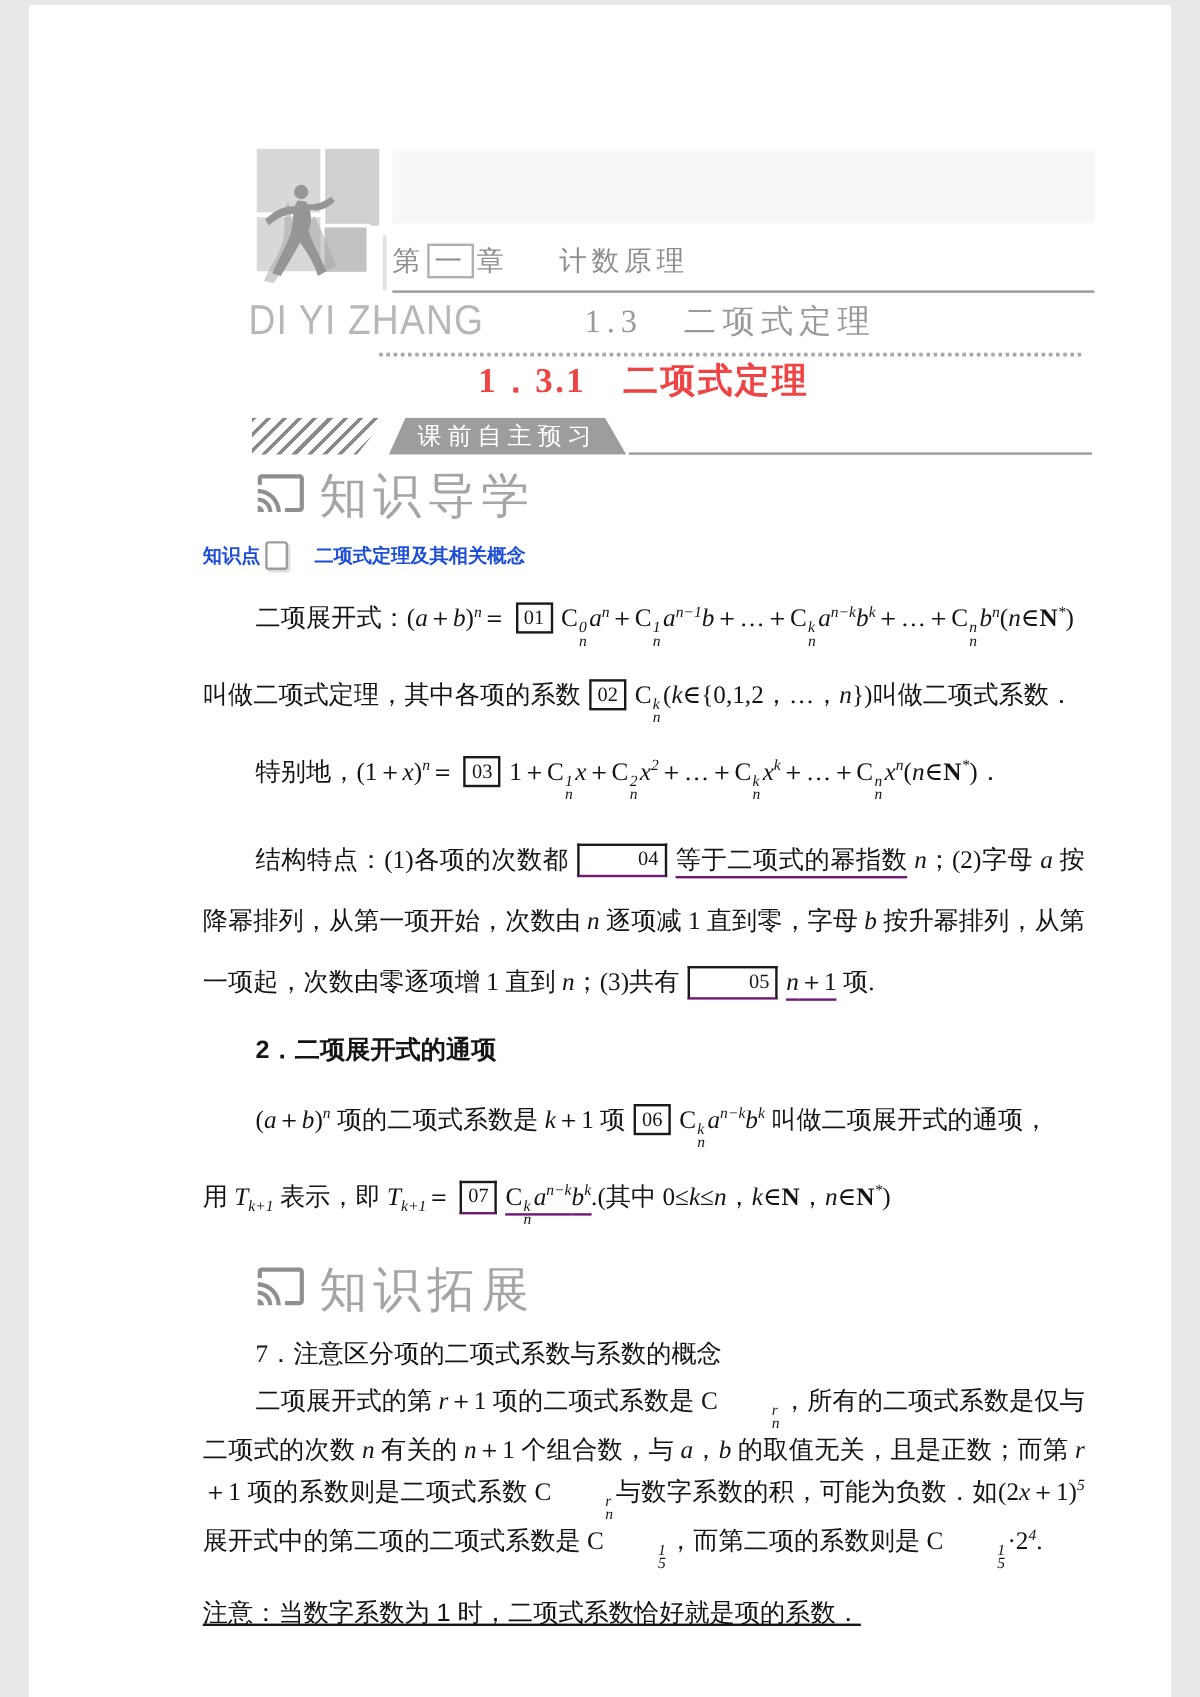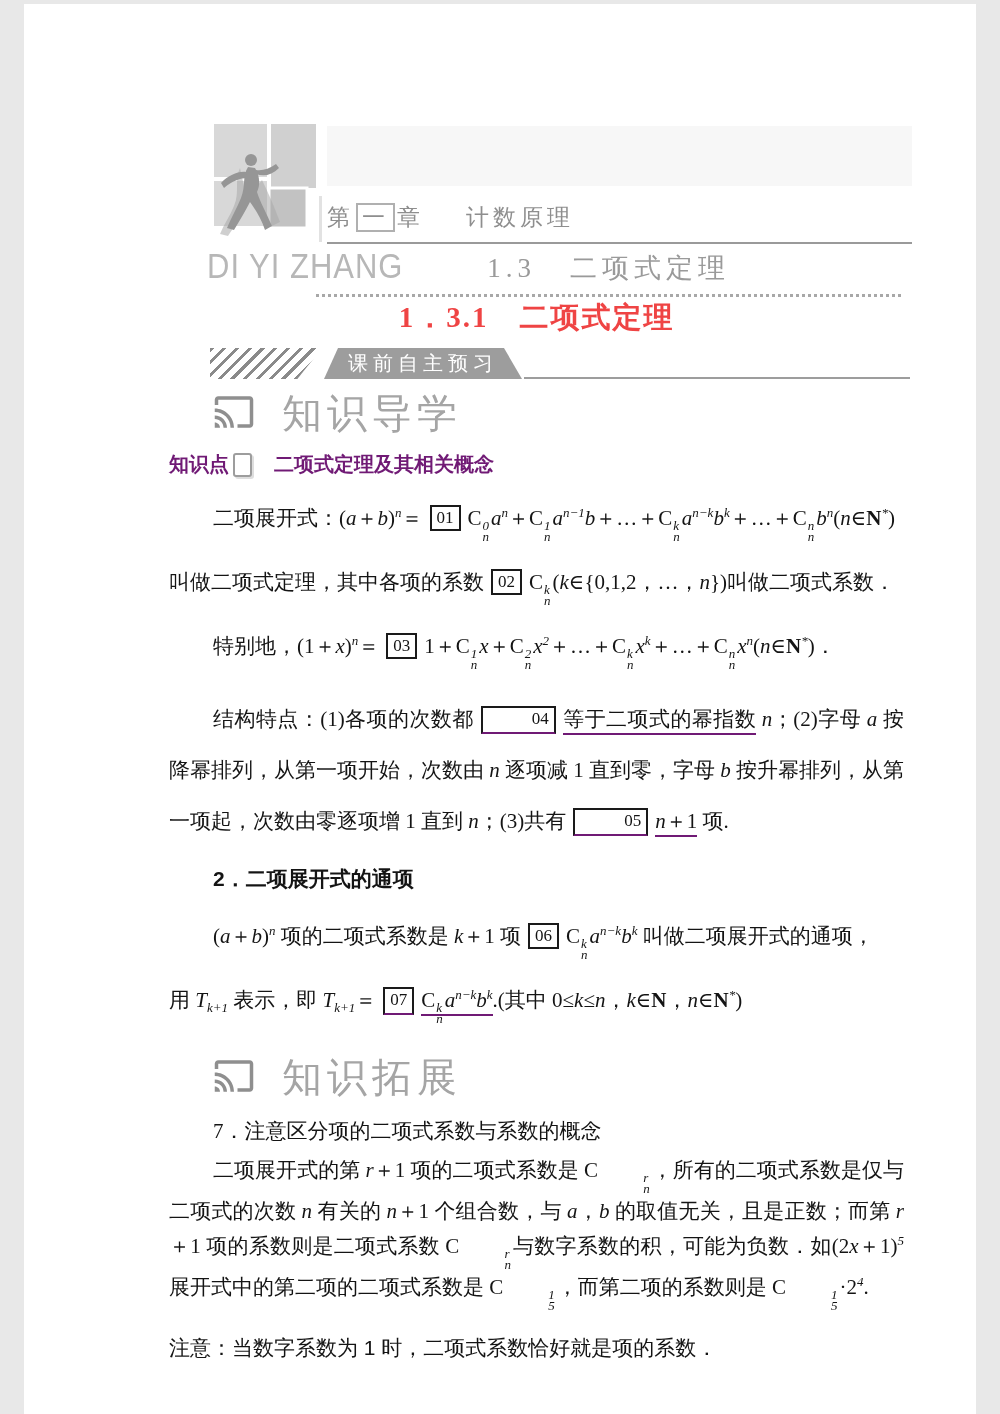--- a/index.html
+++ b/index.html
@@ -24,39 +24,39 @@
   .banner{position:absolute;left:186px;top:344px;width:700px;height:31px;display:flex;align-items:flex-end;}
   .hatch{width:112px;height:31px;flex:0 0 auto;
          background:repeating-linear-gradient(135deg,#8a8a8a 0 3px,#ffffff 3px 9px);
          clip-path:polygon(0 0,100% 0,78% 100%,0 100%);}
   .blabel{flex:0 0 auto;width:198px;height:31px;margin-left:2px;background:#9d9d9d;color:#ffffff;
           font-size:20px;letter-spacing:5px;display:flex;align-items:center;justify-content:center;
           clip-path:polygon(14px 0,calc(100% - 18px) 0,100% 100%,0 100%);}
   .bline{flex:1;height:2px;background:#9d9d9d;margin-left:2px;}
   
   .content{position:absolute;left:145px;top:382px;width:735px;}
-  .kheading{display:flex;align-items:center;gap:24px;margin:0 0 6px 41px;}
+  .kheading{display:flex;align-items:center;gap:8px;margin:0 0 6px 41px;}
   .kheading .ktitle{font-size:40px;color:#a5a5a5;letter-spacing:5px;}
   .kicon{flex:0 0 auto;}
   .kh2{margin-top:26px;}
   .kp-row{display:flex;align-items:center;margin:10px 0 4px 0;
-          font-family:"Liberation Sans","DejaVu Sans",sans-serif;font-weight:bold;font-size:20px;color:#701a75;}
+          font-family:"Liberation Sans","DejaVu Sans",sans-serif;font-weight:bold;font-size:16px;color:#1d4ed8;}
   .kpbox{display:inline-block;width:15px;height:20px;border:2px solid #9d9d9d;border-radius:3px;
          background:#fff;box-shadow:2px 2px 0 #dedede;margin-left:4px;}
   .kp-title{margin-left:22px;}
   
   .blk{font-size:21px;line-height:1.6;}
   .subhead{font-family:"Liberation Sans","DejaVu Sans",sans-serif;font-weight:bold;
            padding-left:44px;margin:16px 0 6px 0;}
   .formula{padding-left:44px;margin:24px 0;}
   .body{margin:24px 0;}
   .para{text-indent:44px;text-align:justify;line-height:2.42;margin:8px 0 6px 0;}
   .serifline{padding-left:44px;margin:10px 0 4px 0;}
   .para2{text-indent:44px;text-align:justify;line-height:1.68;margin:2px 0;}
-  .note{font-family:"Liberation Sans","DejaVu Sans",sans-serif;margin:20px 0 0 0;font-size:21px;}
+  .note{font-family:"Liberation Sans","DejaVu Sans",sans-serif;margin:20px 0 0 0;font-size:21px;text-decoration:underline;}
   
   .it{font-style:italic;}
   .bd{font-weight:bold;}
   sup{font-size:13px;font-style:italic;line-height:0;}
   sub{font-size:13px;font-style:italic;line-height:0;}
   .stack{display:inline-flex;flex-direction:column;align-items:flex-start;font-size:13px;
          line-height:11px;vertical-align:-5px;font-style:italic;margin:0 2px 0 1px;}
   .numbox{display:inline-block;border:2px solid #1a1a1a;padding:0 5px;margin:0 7px;
           font-size:17px;line-height:22px;vertical-align:2px;background:#fff;font-style:normal;}
   .ul{border-bottom:2px solid #701a75;padding-bottom:2px;}

